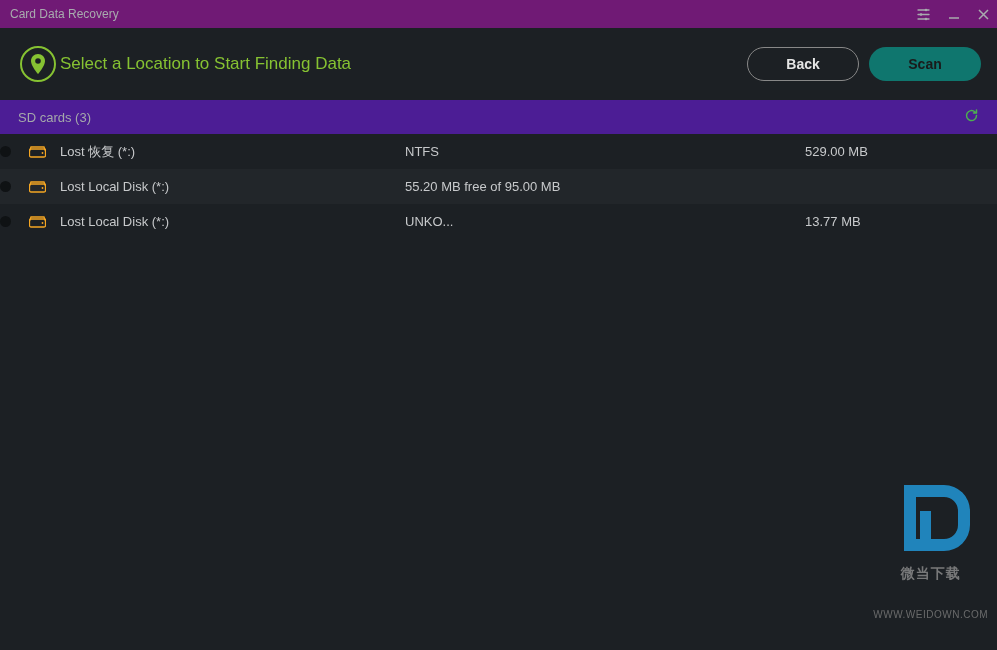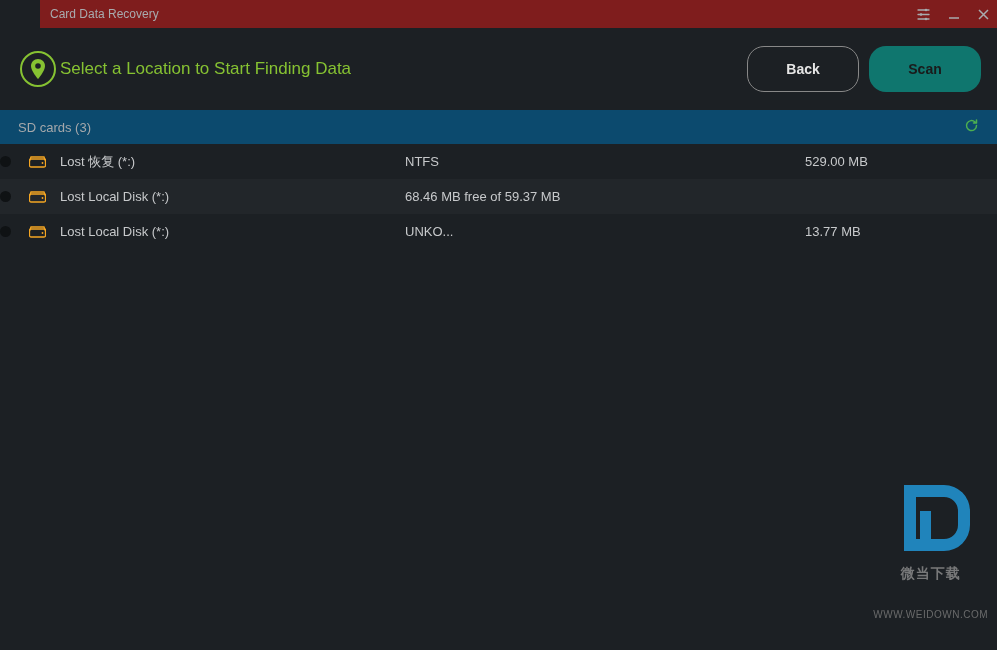--- a/index.html
+++ b/index.html
@@ -1,30 +1,30 @@
 <!DOCTYPE html>
 <html><head>
 <meta charset="utf-8">
 <style>
 * { margin: 0; padding: 0; box-sizing: border-box; font-family: "Segoe UI", Arial, sans-serif; }
 body { width: 997px; height: 650px; background: #1c2024; overflow: hidden; position: relative; }
-.titlebar { height: 28px; display: flex; align-items: center; justify-content: space-between; padding: 0 8px; background: #7f1d1d; margin-left: 40px; }
+.titlebar { height: 28px; display: flex; align-items: center; justify-content: space-between; padding: 0 8px; background: #701a75; }
 .titlebar-title { color: #a8abae; font-size: 12px; padding-left: 2px; }
 .titlebar-controls { display: flex; align-items: center; gap: 18px; }
 .titlebar-icon { color: #a8abae; cursor: pointer; font-size: 14px; display: flex; align-items: center; }
 .header { display: flex; align-items: center; justify-content: space-between; padding: 18px 16px 18px 20px; }
 .header-left { display: flex; align-items: center; gap: 4px; }
 .location-icon { width: 36px; height: 36px; border: 2.5px solid #86c232; border-radius: 50%; display: flex; align-items: center; justify-content: center; }
 .header-text-title { color: #86c232; font-size: 17px; font-weight: 400; }
 .header-text-subtitle { color: #cfd2d4; font-size: 13px; margin-top: 2px; }
 .header-buttons { display: flex; gap: 10px; }
-.btn { width: 112px; height: 46px; border-radius: 17px; font-size: 14px; font-weight: 600; cursor: pointer; border: none; display: flex; align-items: center; justify-content: center; }
+.btn { width: 112px; height: 34px; border-radius: 17px; font-size: 14px; font-weight: 600; cursor: pointer; border: none; display: flex; align-items: center; justify-content: center; }
 .btn-back { background: transparent; border: 1px solid #888; color: #e5e5e5; }
 .btn-scan { background: #0f766e; color: #1a1a1a; }
-.section-header { display: flex; align-items: center; justify-content: space-between; padding: 8px 18px; background: #0c4a6e; color: #a5a8ab; font-size: 13px; }
+.section-header { display: flex; align-items: center; justify-content: space-between; padding: 8px 18px; background: #4c1d95; color: #a5a8ab; font-size: 13px; }
 .refresh-icon { cursor: pointer; color: #4caf50; }
 .row { display: flex; align-items: center; height: 35px; padding: 0 0; color: #c7c9cb; font-size: 13px; }
 .row.alt { background: #22262a; }
 .row .radio { width: 11px; height: 11px; border-radius: 50%; background: #0f1214; margin-right: 18px; flex-shrink: 0; }
 .row .disk-icon { color: #f5a623; margin-right: 14px; flex-shrink: 0; display: flex; align-items: center; }
 .row .col-name { width: 345px; flex-shrink: 0; }
 .row .col-fs { width: 400px; flex-shrink: 0; }
 .row .col-size { flex: 1; }
 .watermark { position: absolute; right: 9px; bottom: 30px; text-align: center; opacity: 0.85; }
 .watermark-logo { display: flex; justify-content: center; }
@@ -102,21 +102,21 @@
 <div class="row alt">
   <span class="radio"></span>
   <span class="disk-icon">
     <svg width="17" height="12" viewBox="0 0 17 12">
         <rect x="0.5" y="3" width="16" height="8" rx="1.5" fill="none" stroke="#f5a623" stroke-width="1.3"></rect>
         <path d="M0.5 5L2 1h13l1.5 4" fill="none" stroke="#f5a623" stroke-width="1.3"></path>
         <circle cx="13.5" cy="7" r="0.9" fill="#f5a623"></circle>
       </svg>
   </span>
   <span class="col-name">Lost Local Disk (*:)</span>
-  <span class="col-size">68.46 MB free of 59.37 MB</span>
+  <span class="col-size">55.20 MB free of 95.00 MB</span>
 </div>
 
 <div class="row">
   <span class="radio"></span>
   <span class="disk-icon">
     <svg width="17" height="12" viewBox="0 0 17 12">
         <rect x="0.5" y="3" width="16" height="8" rx="1.5" fill="none" stroke="#f5a623" stroke-width="1.3"></rect>
         <path d="M0.5 5L2 1h13l1.5 4" fill="none" stroke="#f5a623" stroke-width="1.3"></path>
         <circle cx="13.5" cy="7" r="0.9" fill="#f5a623"></circle>
       </svg>

